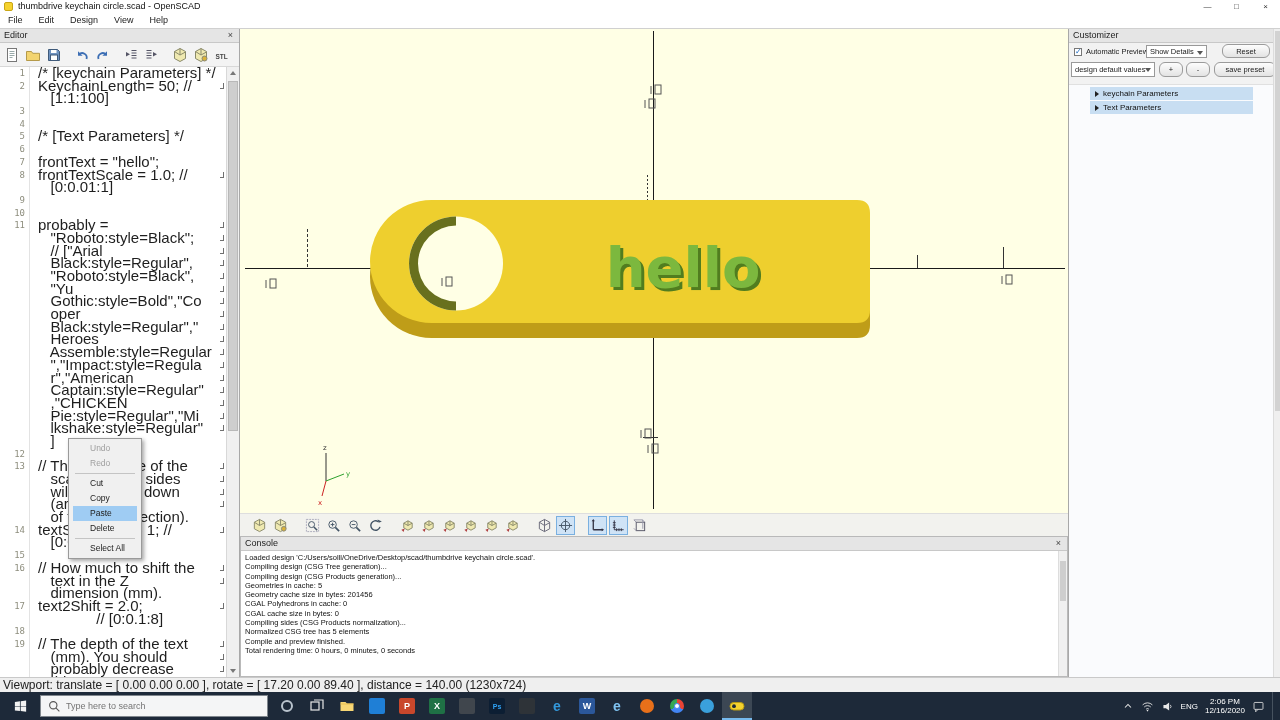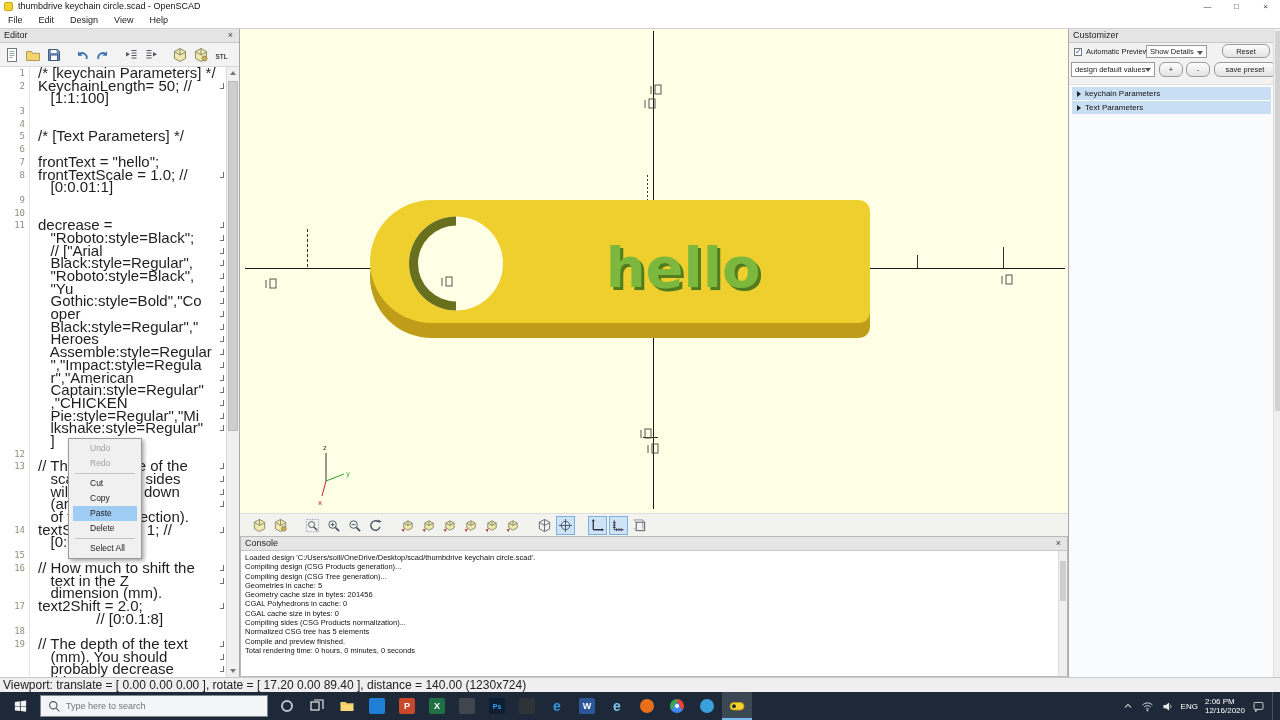--- a/index.html
+++ b/index.html
@@ -66,21 +66,21 @@
 .sel{position:absolute;background:#fff;border:1px solid #999;font-size:7.5px;color:#222;padding:0 12px 0 3px;white-space:nowrap;overflow:hidden}
 .darr{position:absolute;right:3px;top:5px;border-left:3px solid transparent;border-right:3px solid transparent;border-top:4px solid #555}
 .sel-details{left:77px;top:2px;width:61px;height:13px;line-height:11px}
 .btn{position:absolute;background:linear-gradient(#fdfdfd,#e3e3e3);border:1px solid #9b9b9b;border-radius:6px;font-size:7.5px;text-align:center;color:#222}
 .btn-reset{left:153px;top:1px;width:48px;height:14px;line-height:13px}
 .sel-preset{left:2px;top:19px;width:84px;height:15px;line-height:13px}
 .btn-plus{left:90px;top:19px;width:24px;height:15px;line-height:14px}
 .btn-minus{left:117px;top:19px;width:24px;height:15px;line-height:14px}
 .btn-save{left:145px;top:19px;width:62px;height:15px;line-height:14px}
 #tree{position:absolute;left:0;top:57px;width:205px}
-.trow{background:#c8def2;display:flex;align-items:center;font-size:8px;color:#111;height:13px;margin:1px 3px 0;padding-left:5px;gap:4px}
+.trow{background:#c8def2;display:flex;align-items:center;font-size:8px;color:#111;height:13px;margin:1px 21px 0;padding-left:5px;gap:4px}
 .tri{width:0;height:0;border-top:3px solid transparent;border-bottom:3px solid transparent;border-left:4.5px solid #222}
 .cust-scroll{position:absolute;right:0;top:0;width:7px;height:100%;background:#efefef;border-left:1px solid #dcdcdc}
 .cust-thumb{position:absolute;left:1px;top:2px;width:5px;height:380px;background:#d2d2d2}
 
 
 .statusbar{position:absolute;left:0;top:677px;width:100%;height:15px;background:#efefef;border-top:1px solid #c9c9c9;font-size:12px;color:#222}
 .sb-left{position:absolute;left:3px;top:0;line-height:14px;white-space:nowrap}
 .sb-right{position:absolute;right:5px;top:16px;line-height:14px}
 
 
@@ -94,21 +94,21 @@
 .tapp.active{background:rgba(255,255,255,.14);box-shadow:inset 0 -2px 0 #76b9ed}
 .tile{width:16px;height:16px;border-radius:2px;display:flex;align-items:center;justify-content:center;font-size:9px;font-weight:bold;color:#fff}
 .bigletter{font-size:14px;font-weight:bold;line-height:16px}
 .circ{width:14px;height:14px;border-radius:50%}
 .ring{width:12px;height:12px;border:2px solid #b9c3cd;border-radius:50%}
 .chrome{width:14px;height:14px;border-radius:50%;background:conic-gradient(#ea4335 0 120deg,#4285f4 120deg 240deg,#34a853 240deg 360deg);display:flex;align-items:center;justify-content:center}
 .chrome-in{width:6px;height:6px;border-radius:50%;background:#fff;border:1px solid #4285f4}
 .tray{position:absolute;right:0;top:0;height:28px;display:flex;align-items:center;gap:7px;padding-right:5px}
 .tico{display:flex;align-items:center;justify-content:center}
 .lang{color:#fff;font-size:8px}
-.clock{color:#fff;font-size:8px;line-height:9px}
+.clock{color:#fff;font-size:8px;text-align:center;line-height:9px}
 .showdesk{width:3px;height:28px;border-left:1px solid #46525f}
 </style>
 </head>
 <body>
 
 <div class="screen">
 
   <div class="titlebar">
     <div class="app-ic"></div>
     <span class="wtitle">thumbdrive keychain circle.scad - OpenSCAD</span>
@@ -243,21 +243,21 @@
         <div class="crow">
           <span class="ln">9</span>
           <span class="ct"></span>
         </div>
         <div class="crow">
           <span class="ln">10</span>
           <span class="ct"></span>
         </div>
         <div class="crow">
           <span class="ln">11</span>
-          <span class="ct">decrease =</span>
+          <span class="ct">probably =</span>
           <span class="wm"></span>
         </div>
         <div class="crow">
           <span class="ln"></span>
           <span class="ct">   "Roboto:style=Black";</span>
           <span class="wm"></span>
         </div>
         <div class="crow">
           <span class="ln"></span>
           <span class="ct">   // ["Arial</span>
@@ -596,22 +596,22 @@
       </div>
     </div>
 
   <div class="console-panel">
     <div class="ptitle">
       <span>Console</span>
       <span class="pclose">×</span>
     </div>
     <div class="console-body" id="consolebody">
         <div class="cline">Loaded design 'C:/Users/solll/OneDrive/Desktop/scad/thumbdrive keychain circle.scad'.</div>
+        <div class="cline">Compiling design (CSG Tree generation)...</div>
         <div class="cline">Compiling design (CSG Products generation)...</div>
-        <div class="cline">Compiling design (CSG Tree generation)...</div>
         <div class="cline">Geometries in cache: 5</div>
         <div class="cline">Geometry cache size in bytes: 201456</div>
         <div class="cline">CGAL Polyhedrons in cache: 0</div>
         <div class="cline">CGAL cache size in bytes: 0</div>
         <div class="cline">Compiling sides (CSG Products normalization)...</div>
         <div class="cline">Normalized CSG tree has 5 elements</div>
         <div class="cline">Compile and preview finished.</div>
         <div class="cline">Total rendering time: 0 hours, 0 minutes, 0 seconds</div>
       </div>
     <div class="con-scroll">

